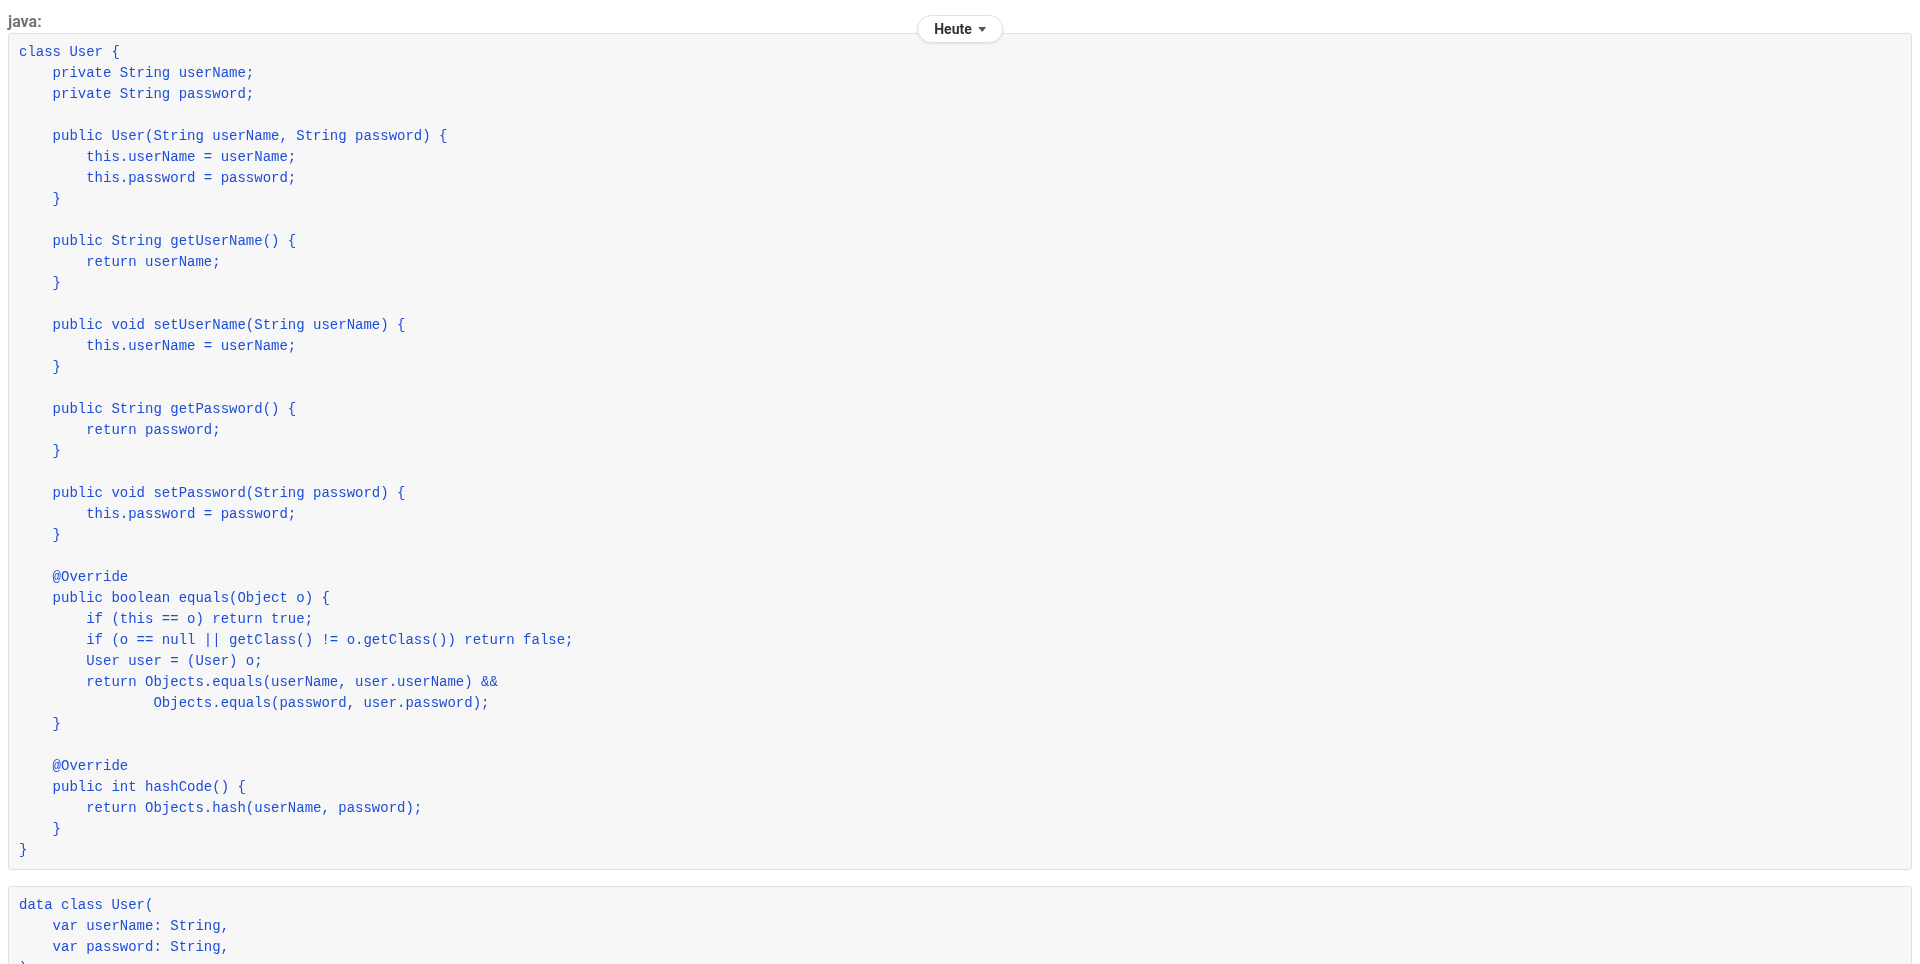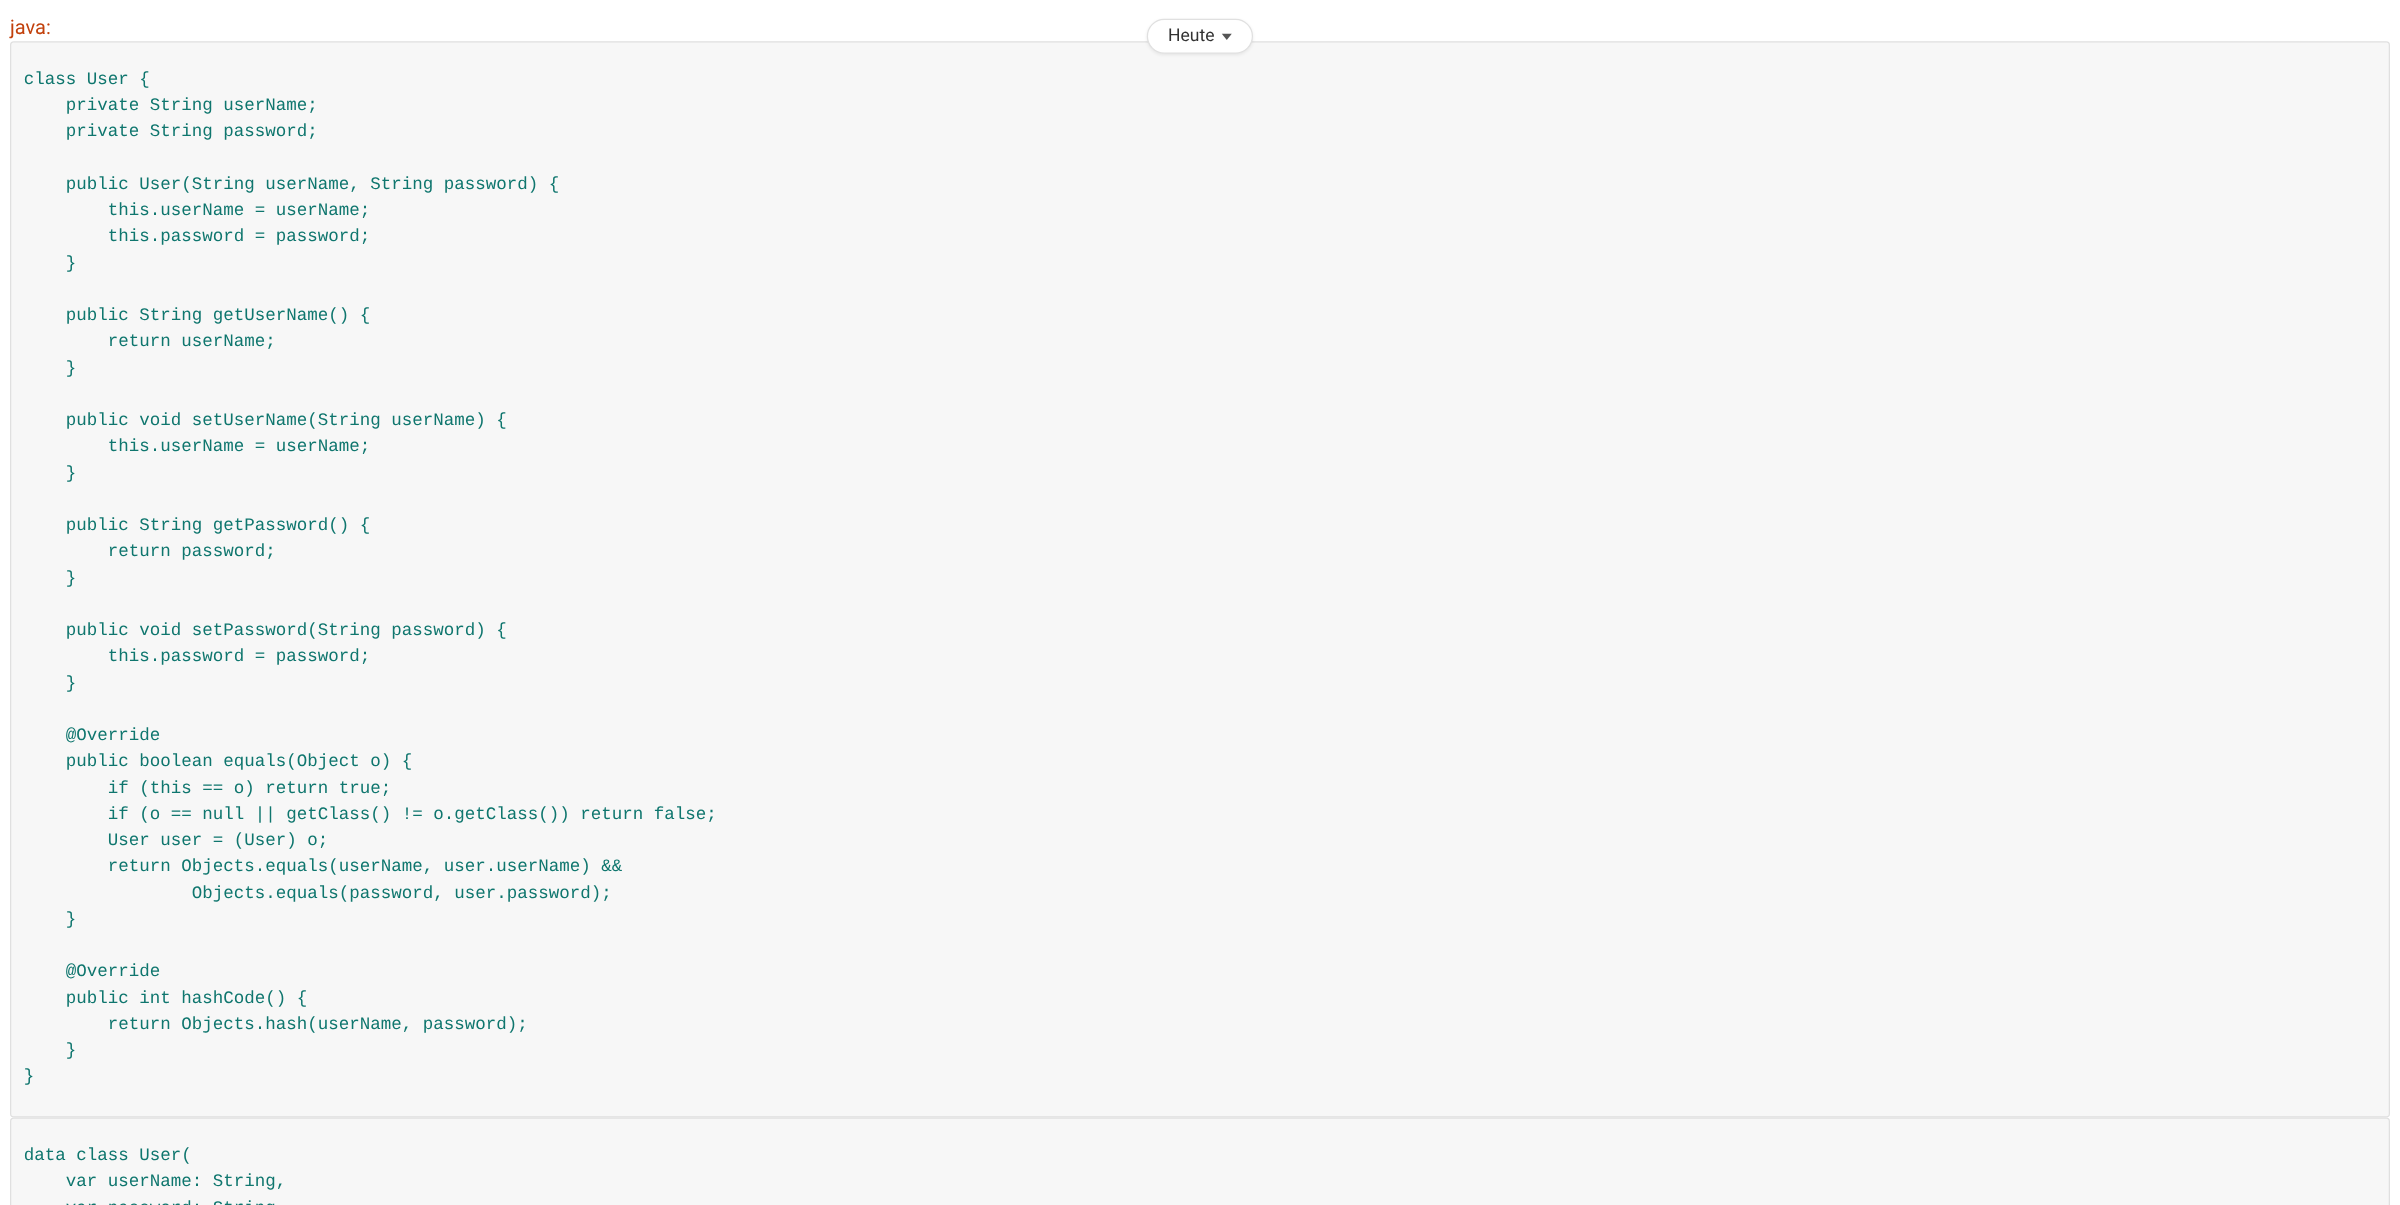--- a/index.html
+++ b/index.html
@@ -19,52 +19,53 @@
       left: 50%;
       transform: translateX(-50%);
       background: #ffffff;
       border: 1px solid #e0e0e0;
       border-radius: 20px;
       padding: 5px 16px;
       display: flex;
       align-items: center;
       gap: 6px;
       font-size: 14px;
-      font-weight: 400;
+      font-weight: 700;
       color: #333;
       box-shadow: 0 1px 3px rgba(0,0,0,0.08);
       cursor: pointer;
       z-index: 10;
     }
     .chevron-down {
       width: 0;
       height: 0;
       border-left: 4px solid transparent;
       border-right: 4px solid transparent;
       border-top: 5px solid #555;
       margin-top: 1px;
     }
     .label {
       font-size: 16px;
-      color: #c2410c;
+      color: #737373;
       margin-bottom: 2px;
       margin-top: 4px;
+      font-weight: bold;
     }
     .code-block {
       background: #f7f7f7;
       border: 1px solid #e0e0e0;
       border-radius: 3px;
-      padding: 20px 10px;
+      padding: 8px 10px;
       font-family: "SFMono-Regular", Consolas, "Liberation Mono", Menlo, monospace;
       font-size: 14px;
       line-height: 1.5;
-      color: #0f766e;
+      color: #1d4ed8;
       white-space: pre;
       overflow-x: auto;
-      margin-bottom: 0;
+      margin-bottom: 16px;
     }
     .section {
       position: relative;
     }
   </style>
 </head>
 <body>
 
 <div class="date-pill">
   <span>Heute</span>

